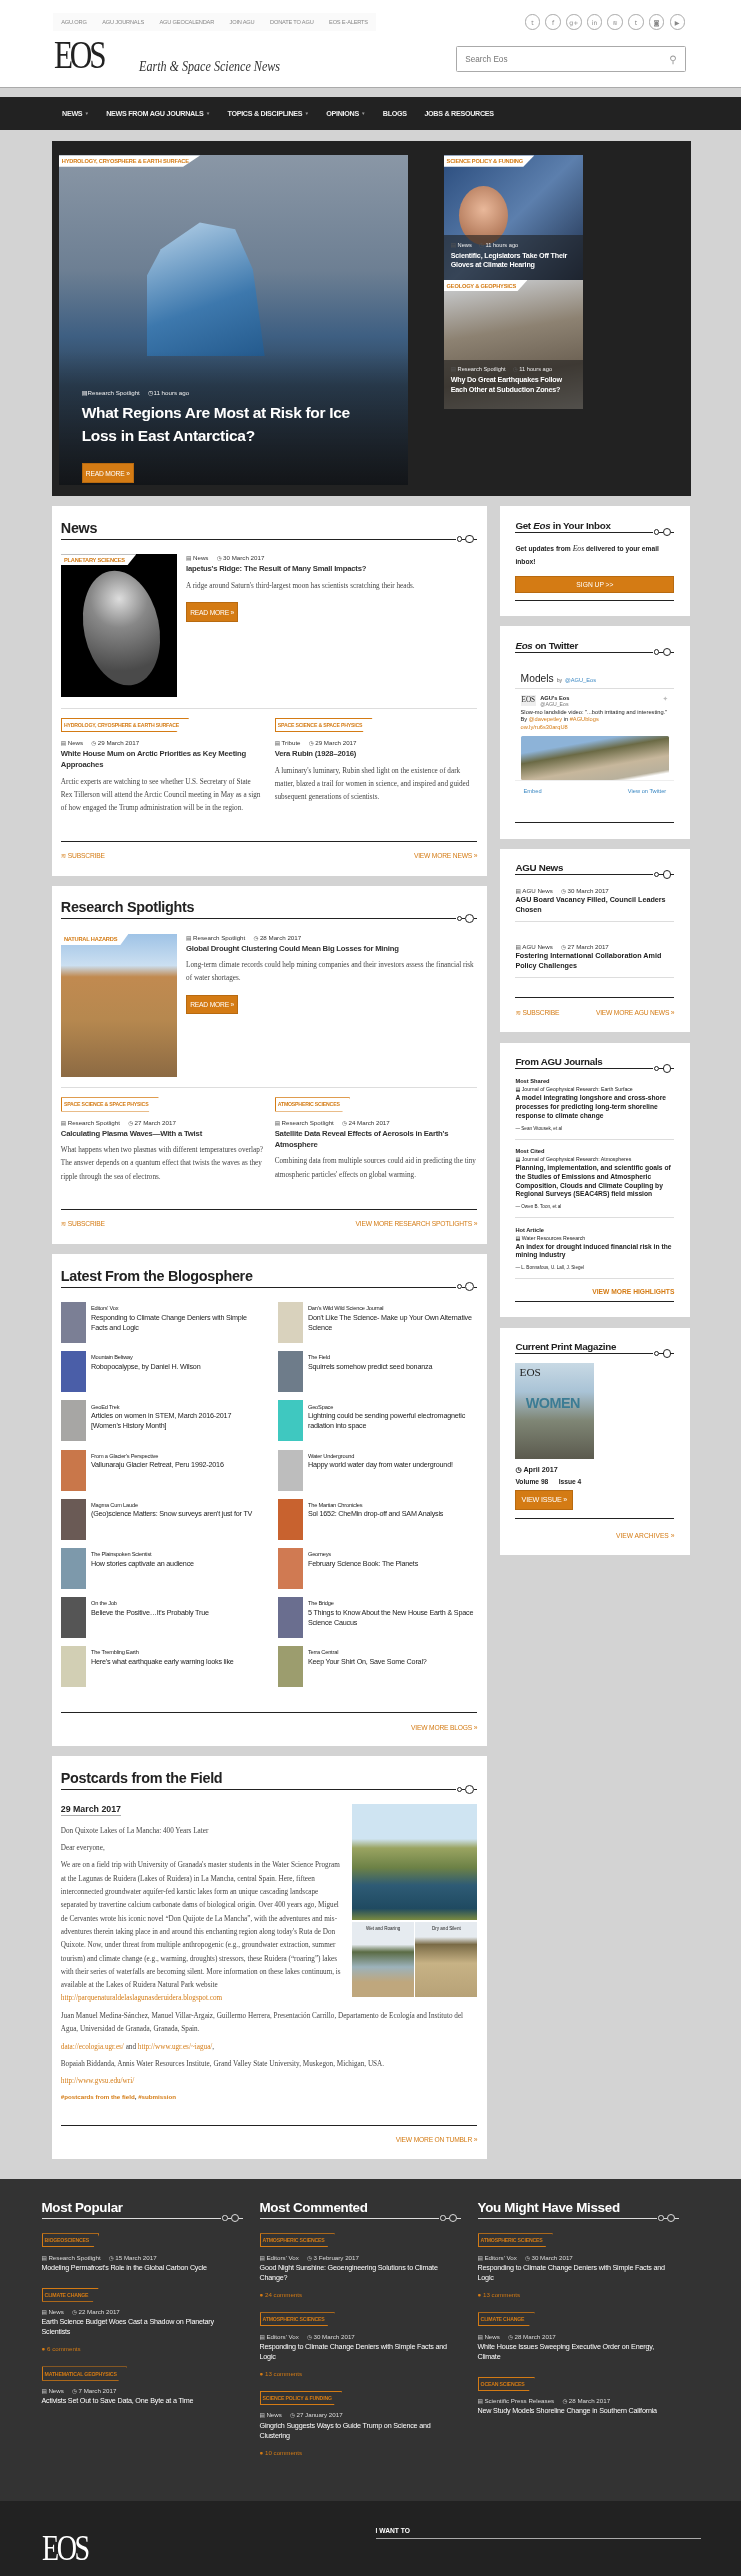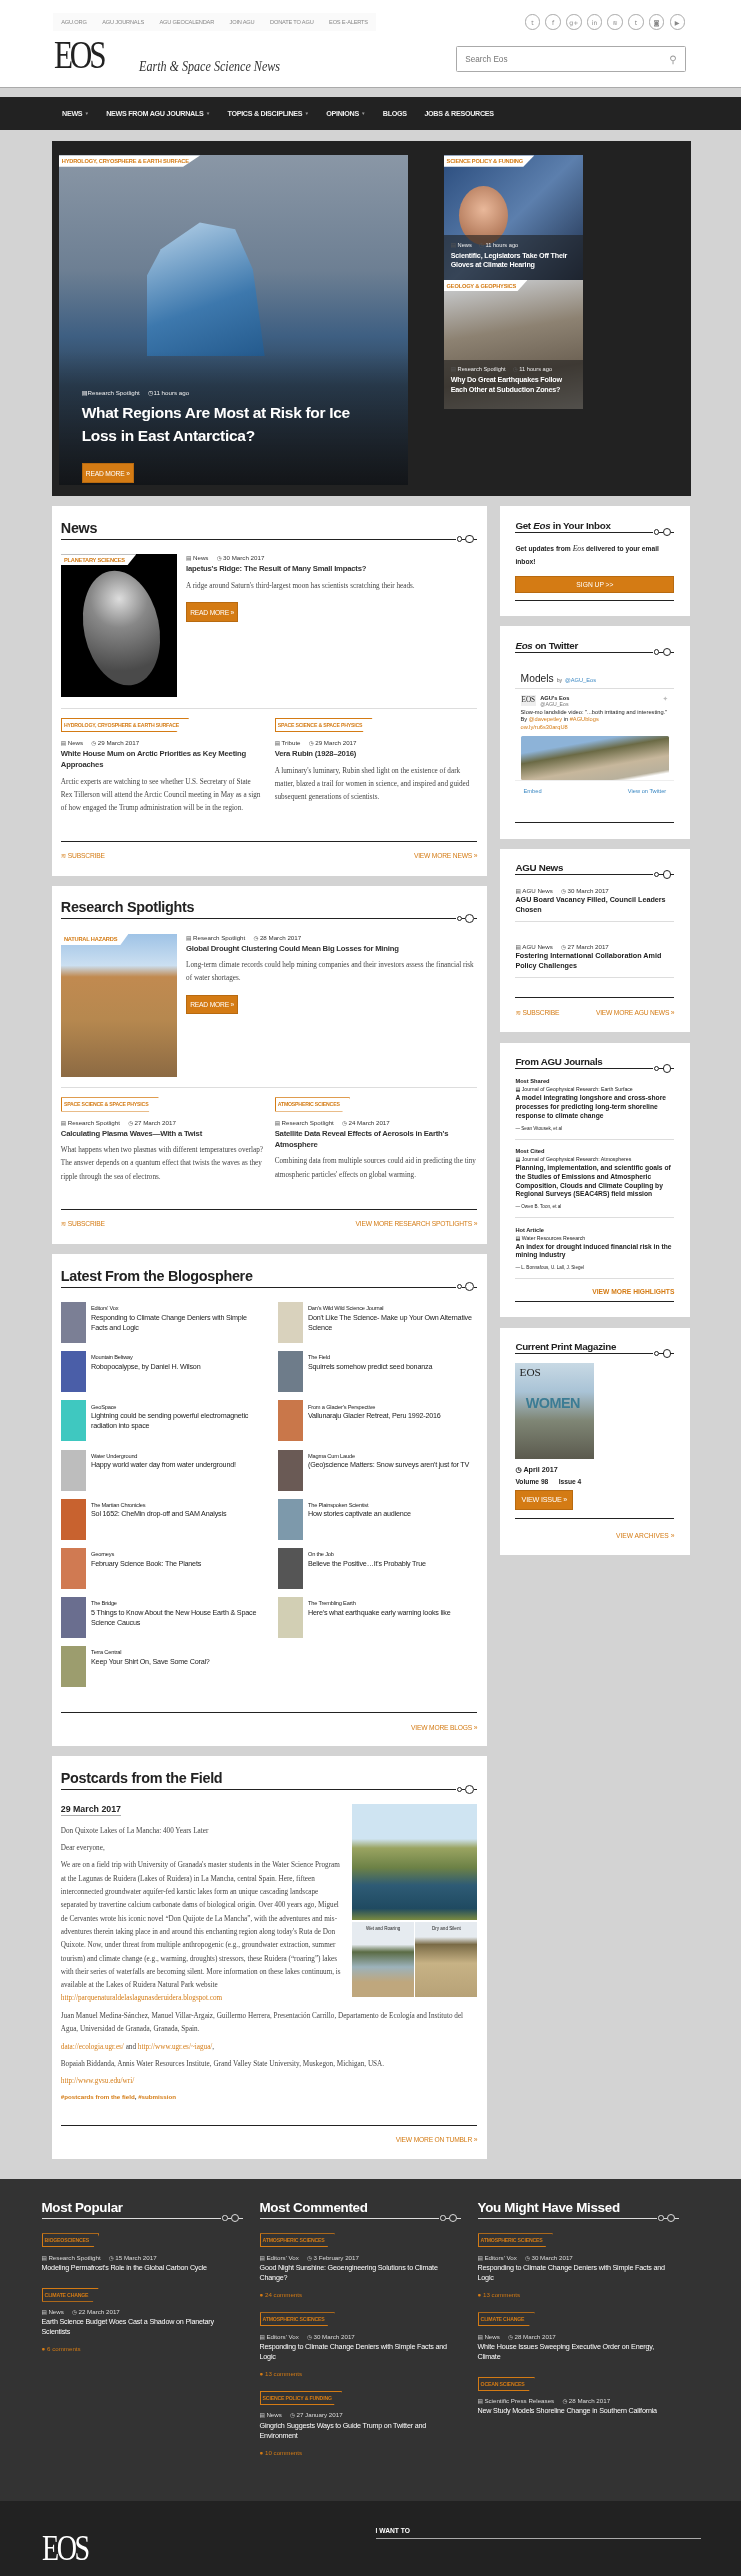--- a/index.html
+++ b/index.html
@@ -358,20 +358,27 @@
             </div>
           </div>
           <div class="blog">
             <div class="blog-thumb" style="background: rgb(110, 124, 138);"></div>
             <div>
               <div class="blog-name">The Field</div>
               <div class="blog-title">Squirrels somehow predict seed bonanza</div>
             </div>
           </div>
           <div class="blog">
+            <div class="blog-thumb" style="background: rgb(167, 166, 164);"></div>
+            <div>
+              <div class="blog-name">GeoEd Trek</div>
+              <div class="blog-title">Articles on women in STEM, March 2016-2017 [Women's History Month]</div>
+            </div>
+          </div>
+          <div class="blog">
             <div class="blog-thumb" style="background: rgb(63, 200, 192);"></div>
             <div>
               <div class="blog-name">GeoSpace</div>
               <div class="blog-title">Lightning could be sending powerful electromagnetic radiation into space</div>
             </div>
           </div>
           <div class="blog">
             <div class="blog-thumb" style="background: rgb(201, 119, 74);"></div>
             <div>
               <div class="blog-name">From a Glacier's Perspective</div>
@@ -612,40 +619,44 @@
             <i class="ln2"></i>
           </span></h3>
     <div class="ditem"><span class="tag">BIOGEOSCIENCES</span><div class="meta">
             <span><span class="ic">▤</span><span>Research Spotlight</span></span>
             <span><span class="ic">◷</span><span>15 March 2017</span></span>
           </div><div class="t">Modeling Permafrost's Role in the Global Carbon Cycle</div></div>
         <div class="ditem"><span class="tag">CLIMATE CHANGE</span><div class="meta">
             <span><span class="ic">▤</span><span>News</span></span>
             <span><span class="ic">◷</span><span>22 March 2017</span></span>
           </div><div class="t">Earth Science Budget Woes Cast a Shadow on Planetary Scientists</div><div class="cm"><span>● </span><span>6 comments</span></div></div>
+        <div class="ditem"><span class="tag">MATHEMATICAL GEOPHYSICS</span><div class="meta">
+            <span><span class="ic">▤</span><span>News</span></span>
+            <span><span class="ic">◷</span><span>7 March 2017</span></span>
+          </div><div class="t">Activists Set Out to Save Data, One Byte at a Time</div></div>
       </div>
     <div class="dcol" id="dcol-commented">
       <h3 class="sec-title"><span>Most Commented</span><span class="rings">
             <i class="r1"></i>
             <i class="ln"></i>
             <i class="r2"></i>
             <i class="ln2"></i>
           </span></h3>
     <div class="ditem"><span class="tag">ATMOSPHERIC SCIENCES</span><div class="meta">
             <span><span class="ic">▤</span><span>Editors' Vox</span></span>
             <span><span class="ic">◷</span><span>3 February 2017</span></span>
           </div><div class="t">Good Night Sunshine: Geoengineering Solutions to Climate Change?</div><div class="cm"><span>● </span><span>24 comments</span></div></div>
         <div class="ditem"><span class="tag">ATMOSPHERIC SCIENCES</span><div class="meta">
             <span><span class="ic">▤</span><span>Editors' Vox</span></span>
             <span><span class="ic">◷</span><span>30 March 2017</span></span>
           </div><div class="t">Responding to Climate Change Deniers with Simple Facts and Logic</div><div class="cm"><span>● </span><span>13 comments</span></div></div>
         <div class="ditem"><span class="tag">SCIENCE POLICY &amp; FUNDING</span><div class="meta">
             <span><span class="ic">▤</span><span>News</span></span>
             <span><span class="ic">◷</span><span>27 January 2017</span></span>
-          </div><div class="t">Gingrich Suggests Ways to Guide Trump on Twitter and Environment</div><div class="cm"><span>● </span><span>10 comments</span></div></div>
+          </div><div class="t">Gingrich Suggests Ways to Guide Trump on Science and Clustering</div><div class="cm"><span>● </span><span>10 comments</span></div></div>
       </div>
     <div class="dcol" id="dcol-missed">
       <h3 class="sec-title"><span>You Might Have Missed</span><span class="rings">
             <i class="r1"></i>
             <i class="ln"></i>
             <i class="r2"></i>
             <i class="ln2"></i>
           </span></h3>
     <div class="ditem"><span class="tag">ATMOSPHERIC SCIENCES</span><div class="meta">
             <span><span class="ic">▤</span><span>Editors' Vox</span></span>

